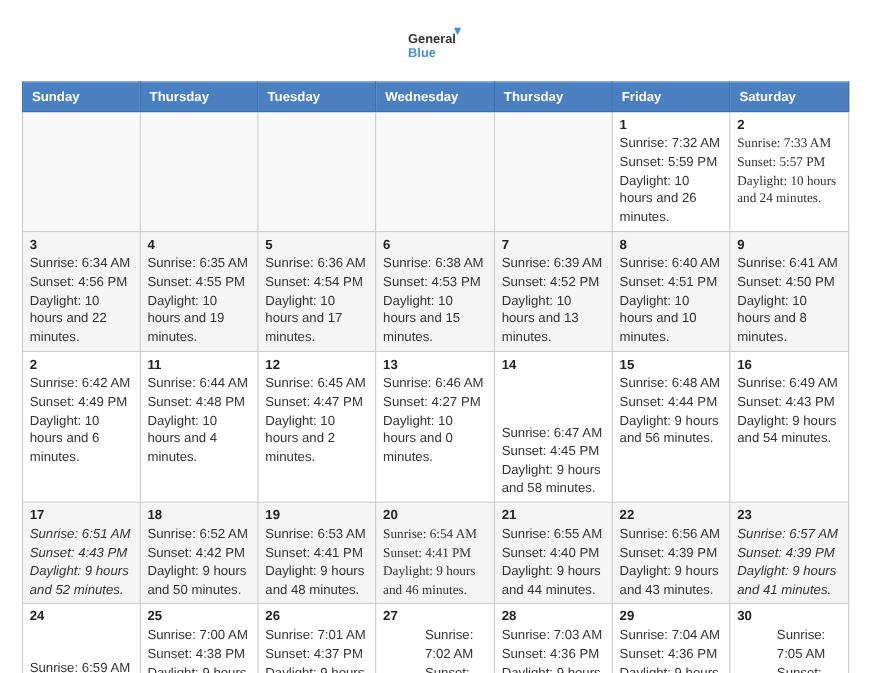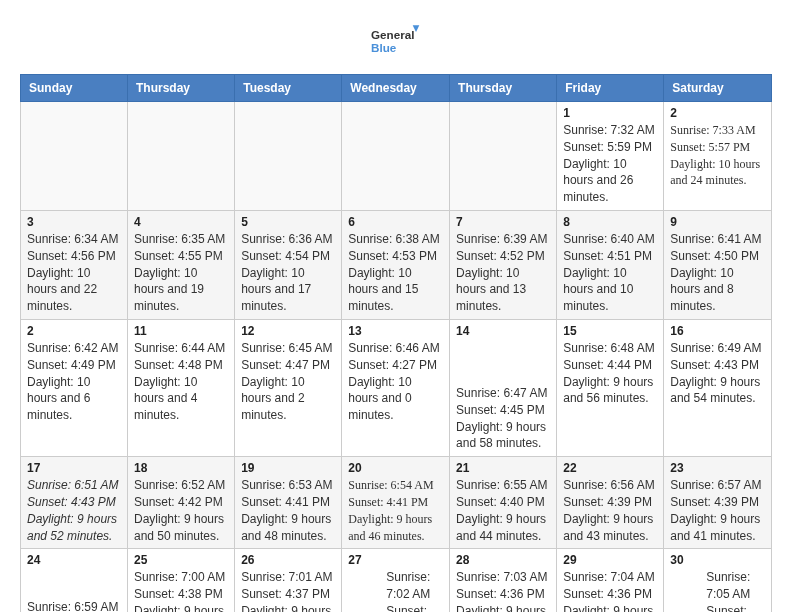--- a/index.html
+++ b/index.html
@@ -242,21 +242,21 @@
 Daylight: 9 hours and 44 minutes.</div>
         </td>
         <td>
           <div class="day-number">22</div>
           <div class="day-info" style="white-space: pre-line;">Sunrise: 6:56 AM
 Sunset: 4:39 PM
 Daylight: 9 hours and 43 minutes.</div>
         </td>
         <td>
           <div class="day-number">23</div>
-          <div class="day-info" style="white-space: pre-line;">Sunrise: 6:57 AM
+          <div class="day-info" style="white-space: pre-line; font-style: italic;">Sunrise: 6:57 AM
 Sunset: 4:39 PM
 Daylight: 9 hours and 41 minutes.</div>
         </td>
       </tr>
       <tr>
         <td>
           <div class="day-number">24</div>
           <div class="day-info" style="white-space: pre-line; margin-top: 32px;">Sunrise: 6:59 AM
 Sunset: 4:38 PM
 Daylight: 9 hours and 39 minutes.</div>

